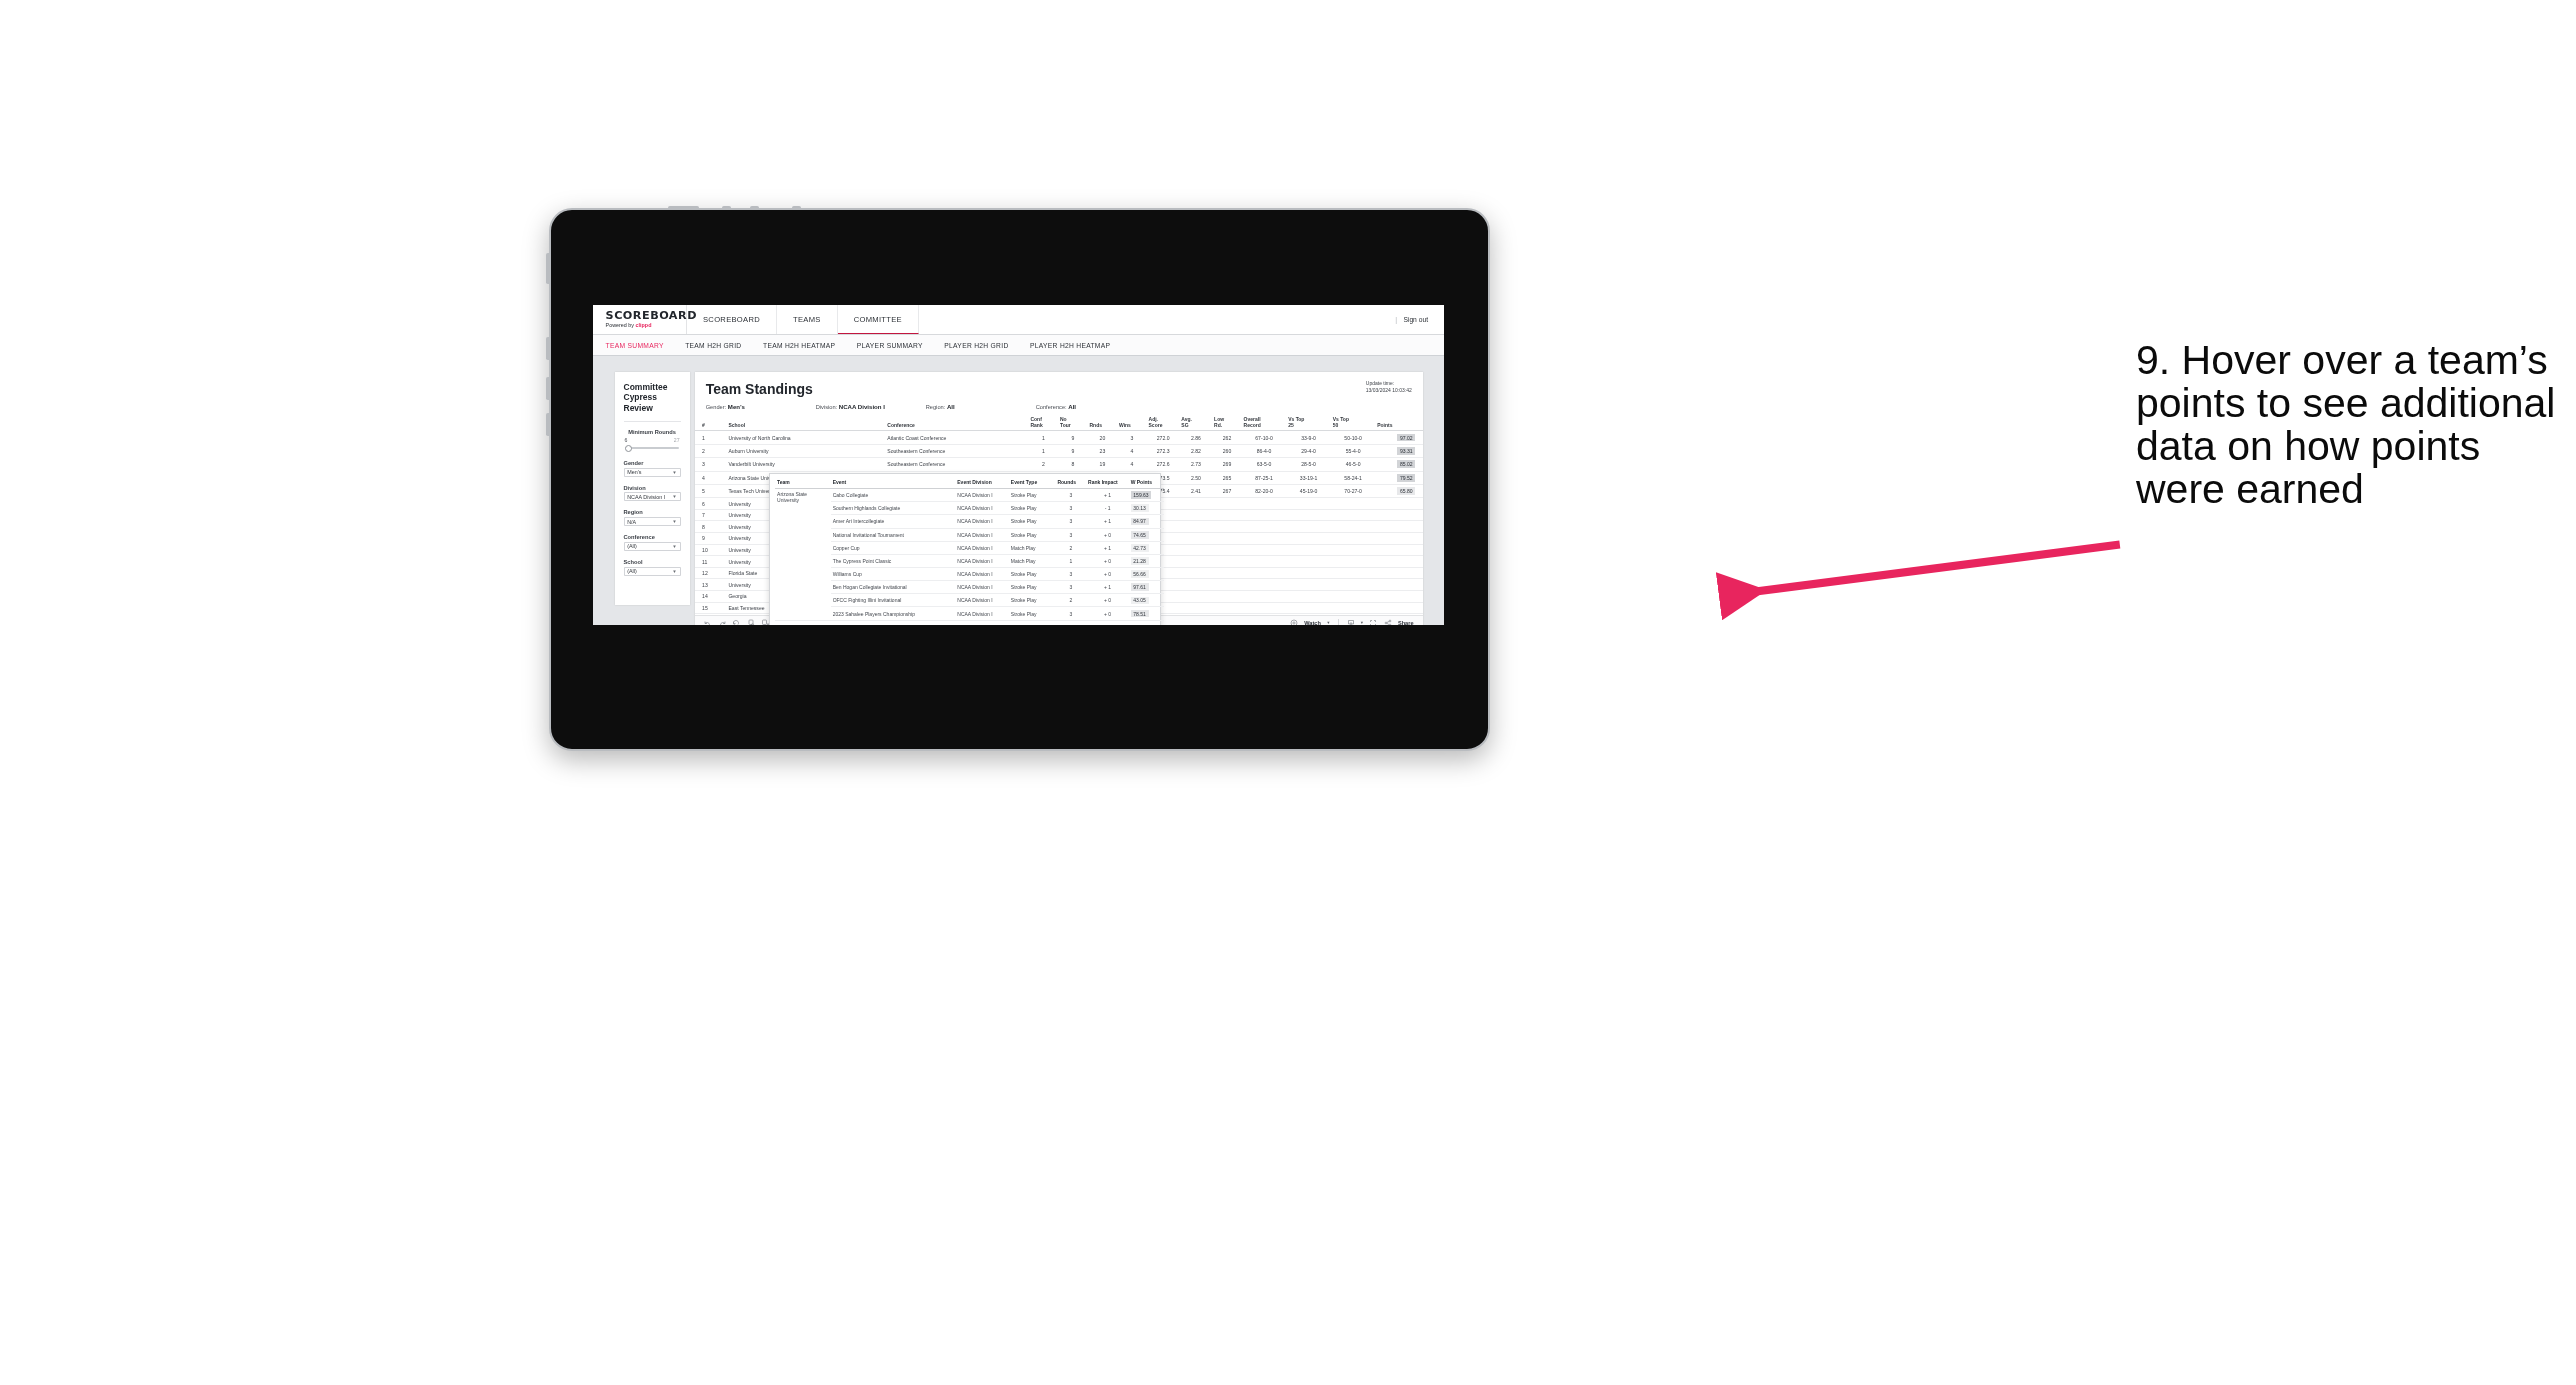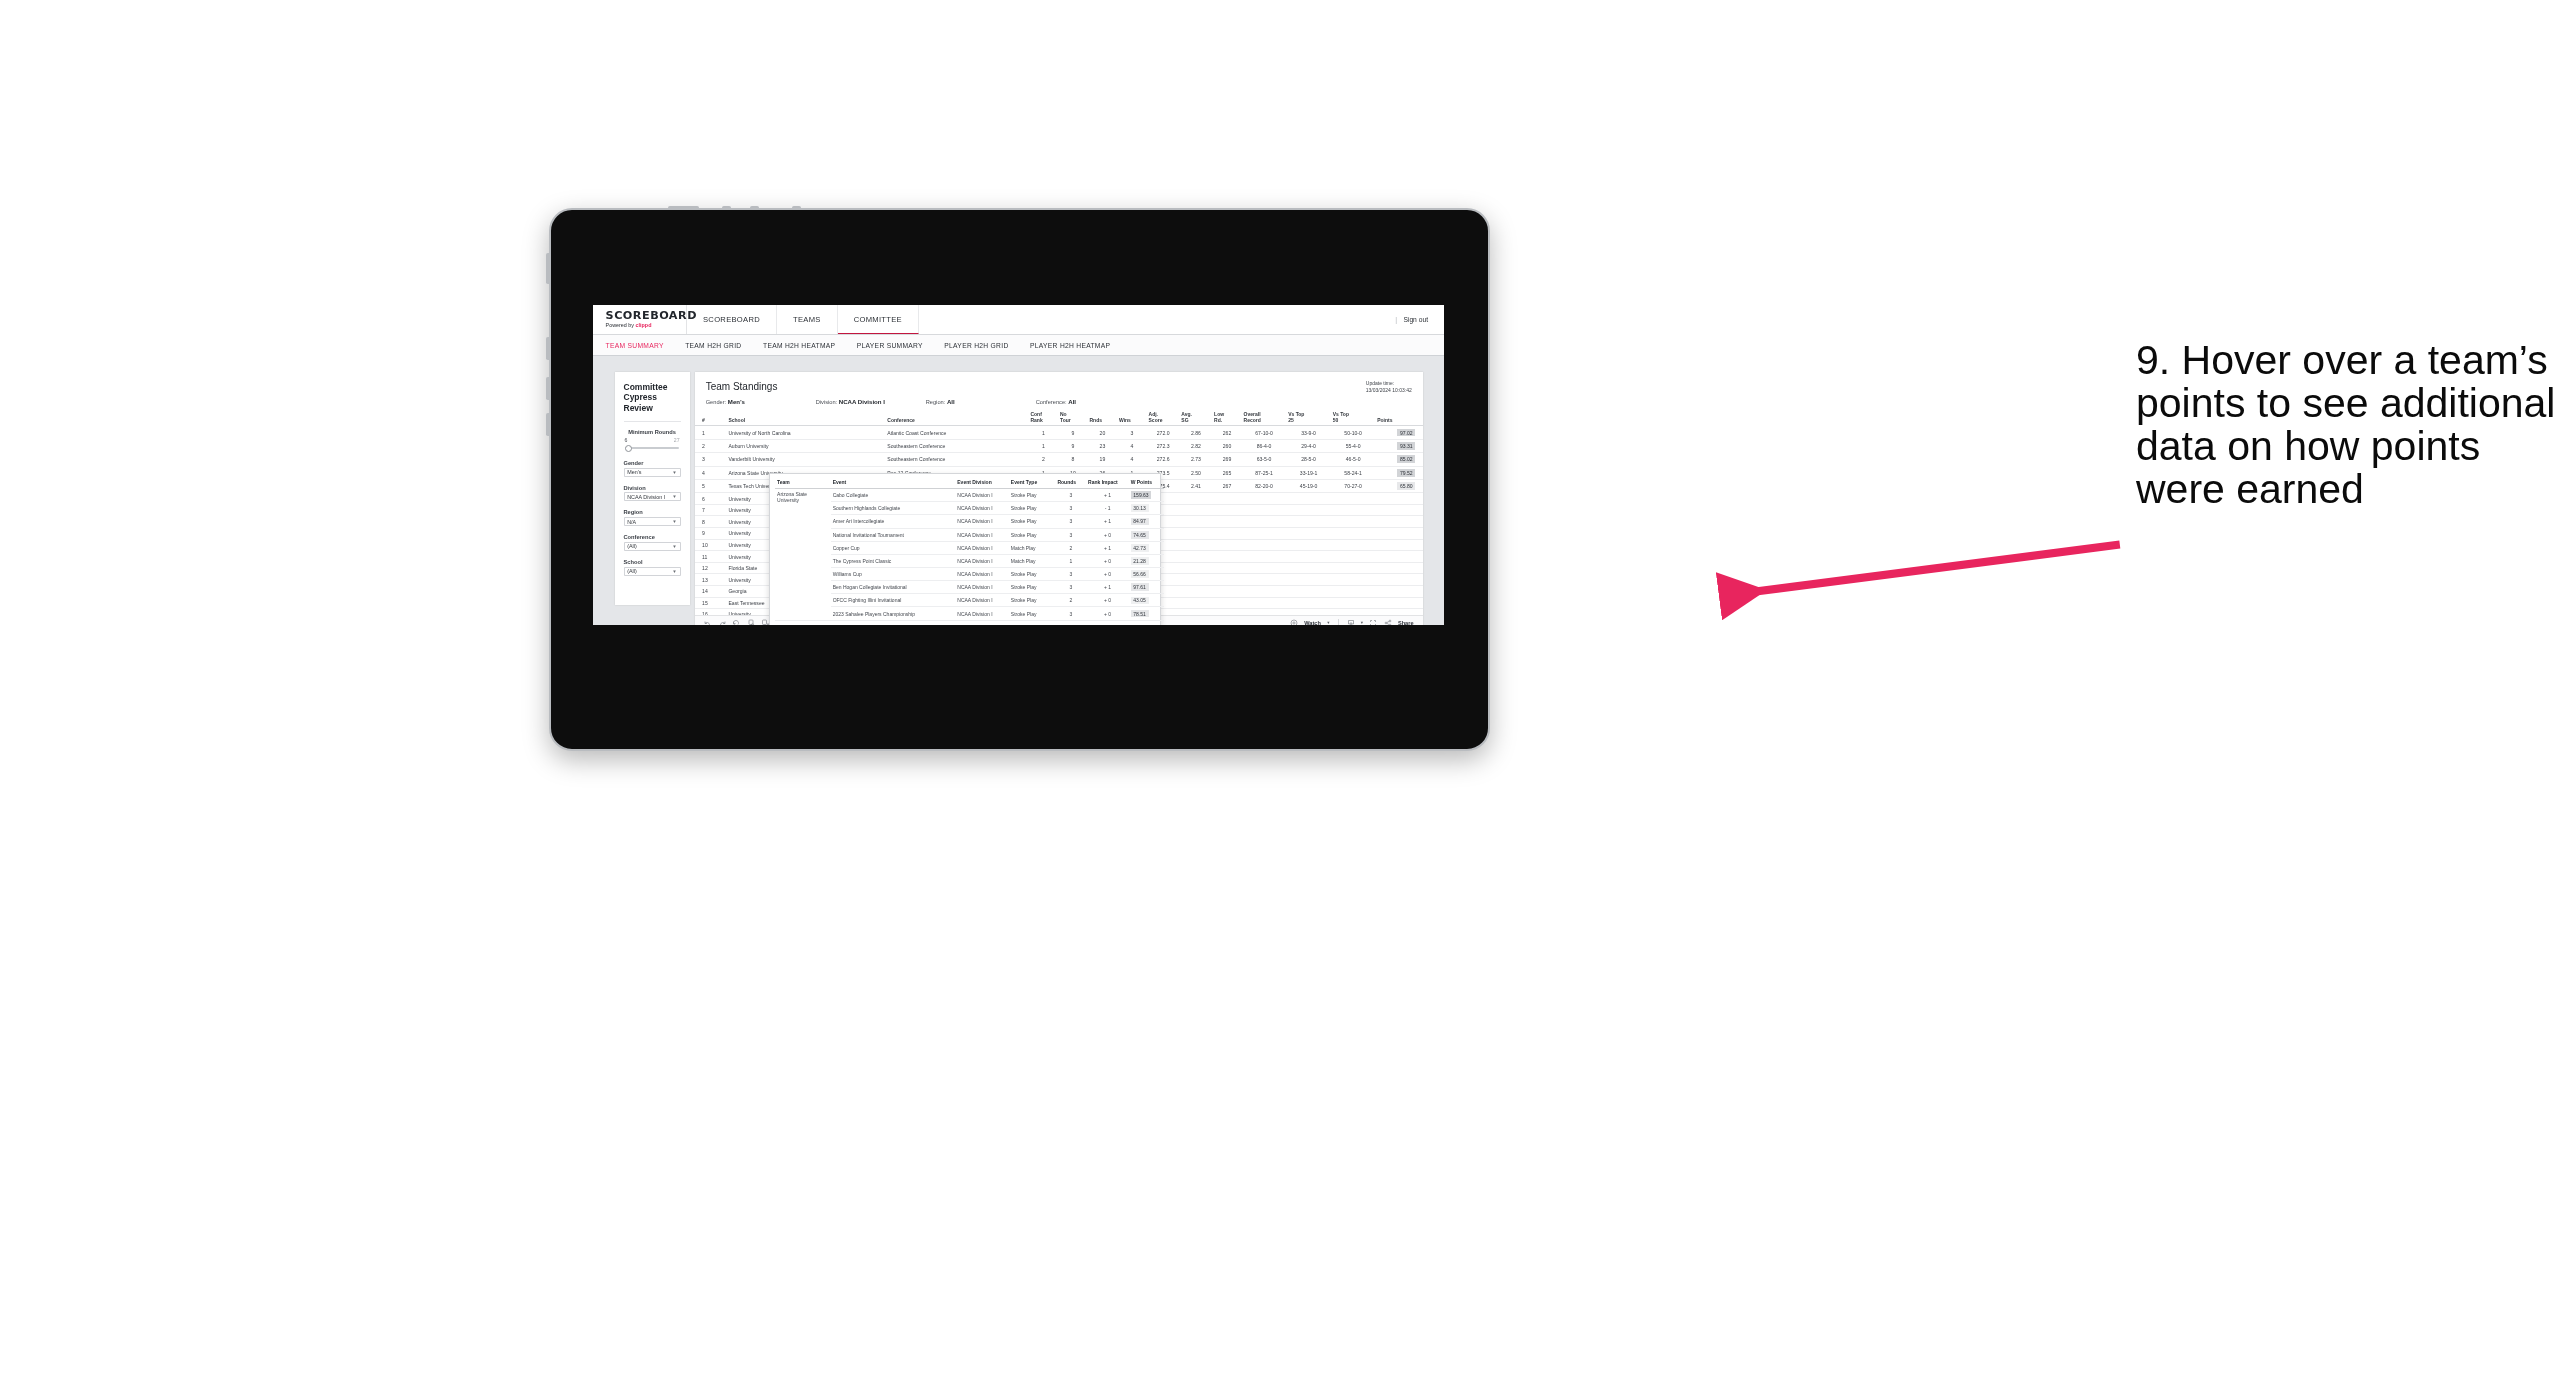--- a/index.html
+++ b/index.html
@@ -96,21 +96,21 @@
     cursor:pointer;box-sizing:border-box;
   }
   .f-select .caret{margin-left:auto;font-size:4.5px;color:#6a6e74;}
 
   
   .standings{
     flex:1;background:#fff;box-sizing:border-box;position:relative;
     box-shadow:0 0 1.8px rgba(0,0,0,.14);height:258px;
   }
   .st-head{padding:9px 10.8px 0 10.8px;position:relative;}
-  .st-title{font-weight:normal;font-size:10px;color:#22262c;}
+  .st-title{font-weight:bold;font-size:14px;color:#22262c;}
   .st-update{position:absolute;right:10.8px;top:8px;text-align:left;font-size:5px;color:#3a3e45;line-height:6.7px;}
   .st-filters{display:flex;margin-top:6.3px;font-size:5.7px;color:#4a4e55;}
   .st-filters span{margin-right:0;}
   .st-filters .fi{width:110px;}
   .st-filters b{color:#22262c;font-weight:bold;font-size:6.1px;}
 
   
   table.tbl{width:100%;border-collapse:collapse;margin-top:5.4px;table-layout:fixed;}
   table.tbl th{
     font-size:5px;font-weight:bold;color:#32363c;vertical-align:bottom;

